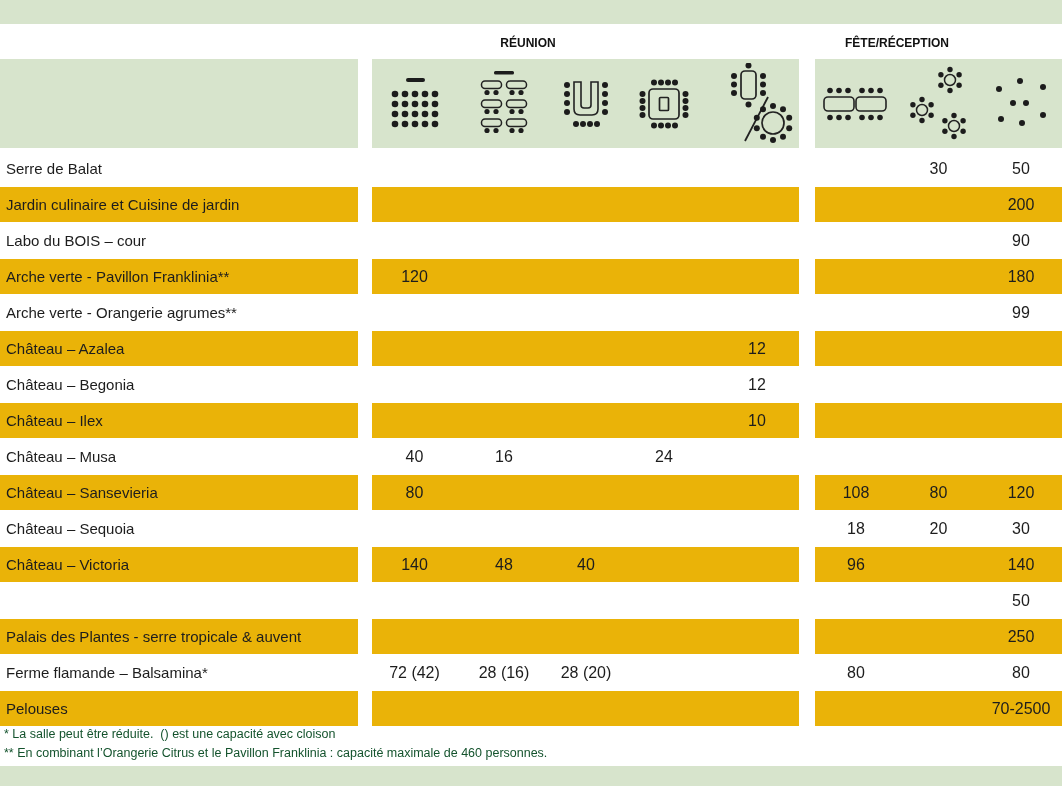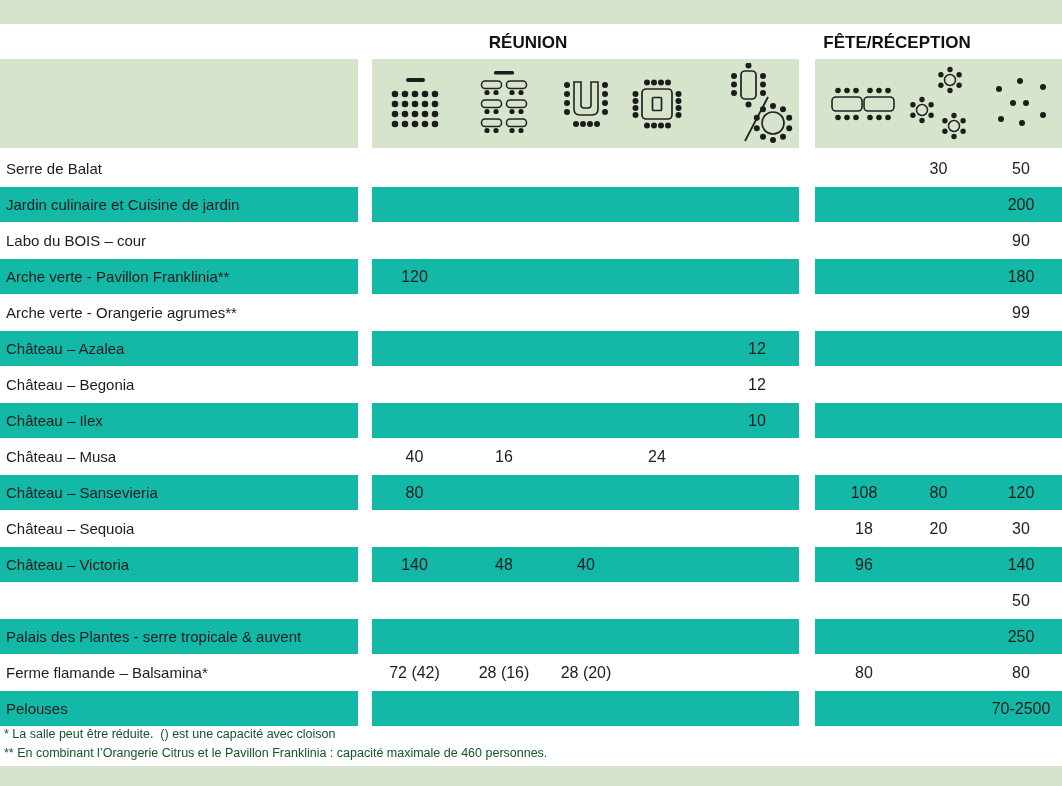--- a/index.html
+++ b/index.html
@@ -6,41 +6,41 @@
   .canvas{
     position:relative;width:1062px;height:786px;background:#ffffff;
     font-family:"Liberation Sans", sans-serif;color:#1d1d1d;overflow:hidden;
   }
   .band{position:absolute;left:0;width:1062px;background:#d7e4cc;}
   .band.top{top:0;height:24px;}
   .band.bottom{top:766px;height:20px;}
 
   .group-label{
     position:absolute;top:28px;height:30px;line-height:30px;
-    font-weight:bold;font-size:17px;text-align:center;color:#111;
+    font-weight:bold;font-size:12px;text-align:center;color:#111;
   }
   .group-label.reunion{left:372px;width:312px;}
   .group-label.fete{left:815px;width:164px;}
 
   .icon-row{position:absolute;top:59px;left:0;width:1062px;height:89px;}
   .icon-row .seg{position:absolute;top:0;height:89px;background:#d7e4cc;}
 
   .seg-name{left:0;width:358px;}
   .seg-reunion{left:372px;width:427px;}
   .seg-fete{left:815px;width:247px;}
 
   .icell{position:absolute;top:0;height:89px;display:flex;align-items:center;justify-content:center;}
   .rc0{left:0;width:85px;} .rc1{left:89px;width:86px;} .rc2{left:171px;width:86px;}
-  .rc3{left:242px;width:86px;} .rc4{left:343px;width:84px;}
-  .fc0{left:0;width:82px;padding-left:8px;} .fc1{left:82px;width:83px;} .fc2{left:165px;width:82px;}
+  .rc3{left:249px;width:86px;} .rc4{left:343px;width:84px;}
+  .fc0{left:0;width:82px;} .fc1{left:82px;width:83px;} .fc2{left:165px;width:82px;}
 
   .rows{position:absolute;top:151px;left:0;width:874px;}
   .row{position:relative;height:36px;}
   .row .seg{position:absolute;top:0;height:35px;}
-  .row.green .seg{background:#14b8a6;}
+  .row.green .seg{background:#eab308;}
   .row .seg.name-seg{left:0;width:358px;}
   .row .seg.reunion-seg{left:372px;width:427px;}
   .row .seg.fete-seg{left:815px;width:247px;}
   .vname{
     display:block;height:35px;line-height:35px;padding-left:6px;
     font-size:15px;white-space:nowrap;color:#1d1d1d;
   }
   .cell{
     position:absolute;top:0;height:35px;line-height:35px;
     text-align:center;font-size:16px;color:#1d1d1d;white-space:nowrap;

